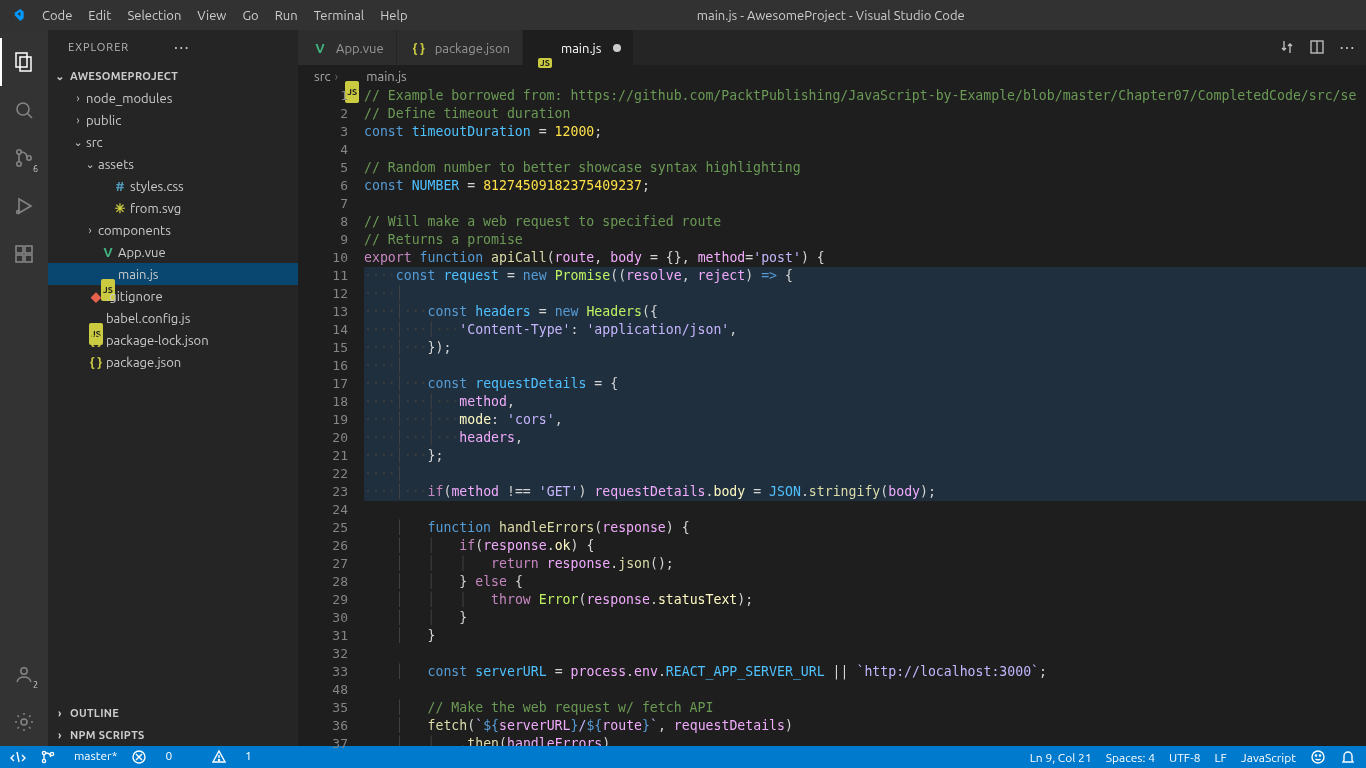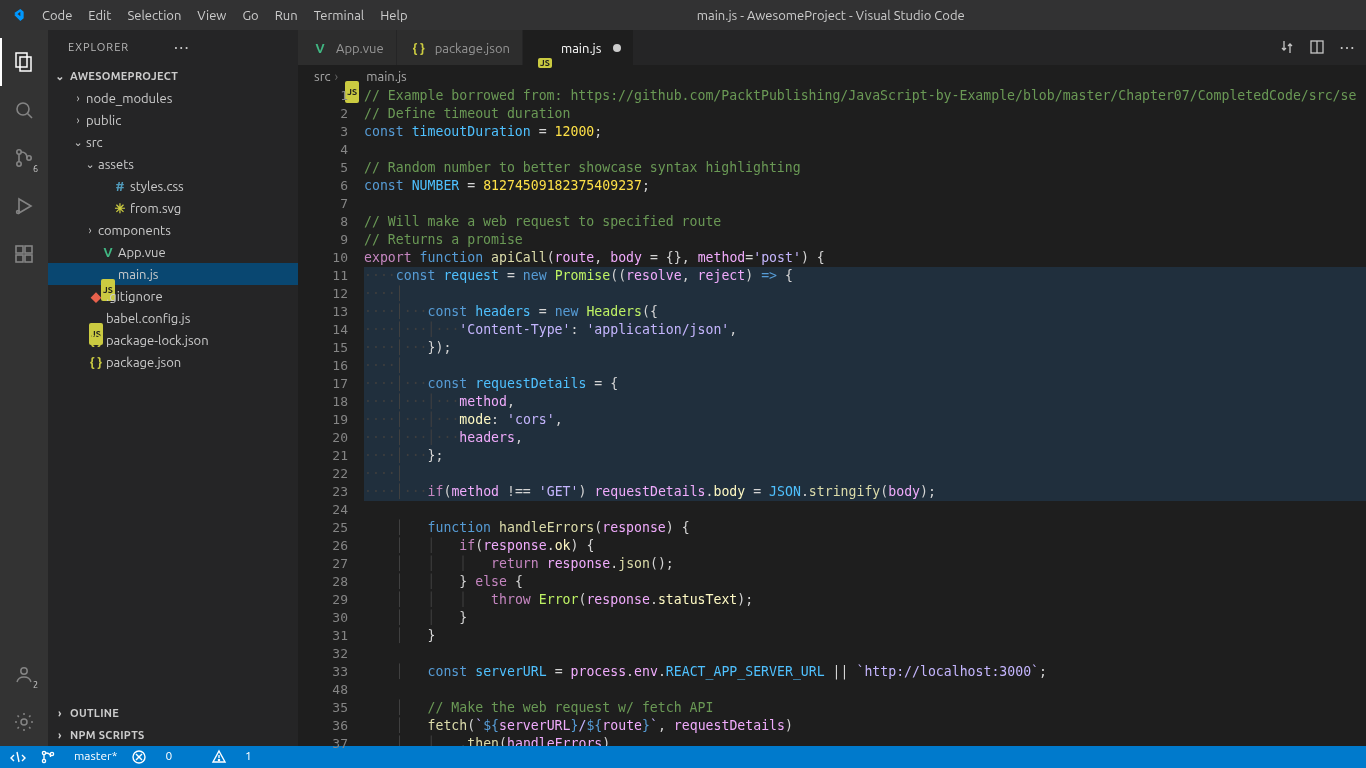--- a/index.html
+++ b/index.html
@@ -554,13 +554,33 @@
     <span>0</span>
     &nbsp;
     <svg class="svg-sm" viewBox="0 0 16 16" stroke="currentColor" fill="none" stroke-width="1.4">
         <path d="M8 2l6 11H2z"></path>
         <line x1="8" y1="6" x2="8" y2="9"></line>
         <circle cx="8" cy="11" r="0.6" fill="currentColor"></circle>
       </svg>
     <span>1</span>
   </div>
 
+  <div class="sb-right">
+    <div class="sb-item">Ln 9, Col 21</div>
+    <div class="sb-item">Spaces: 4</div>
+    <div class="sb-item">UTF-8</div>
+    <div class="sb-item">LF</div>
+    <div class="sb-item">JavaScript</div>
+    <div class="sb-item">
+        <svg class="svg-sm" viewBox="0 0 16 16" stroke="currentColor" fill="none" stroke-width="1.4">
+          <circle cx="8" cy="8" r="6"></circle>
+          <circle cx="6" cy="6.5" r="0.6" fill="currentColor"></circle>
+          <circle cx="10" cy="6.5" r="0.6" fill="currentColor"></circle>
+          <path d="M5.5 10c1 1 4 1 5 0"></path>
+        </svg>
+      </div>
+    <div class="sb-item">
+        <svg class="svg-sm" viewBox="0 0 16 16" stroke="currentColor" fill="none" stroke-width="1.4">
+          <path d="M4 11V7a4 4 0 018 0v4l1 2H3z"></path>
+        </svg>
+      </div>
+  </div>
 </div>
 
 </body></html>

